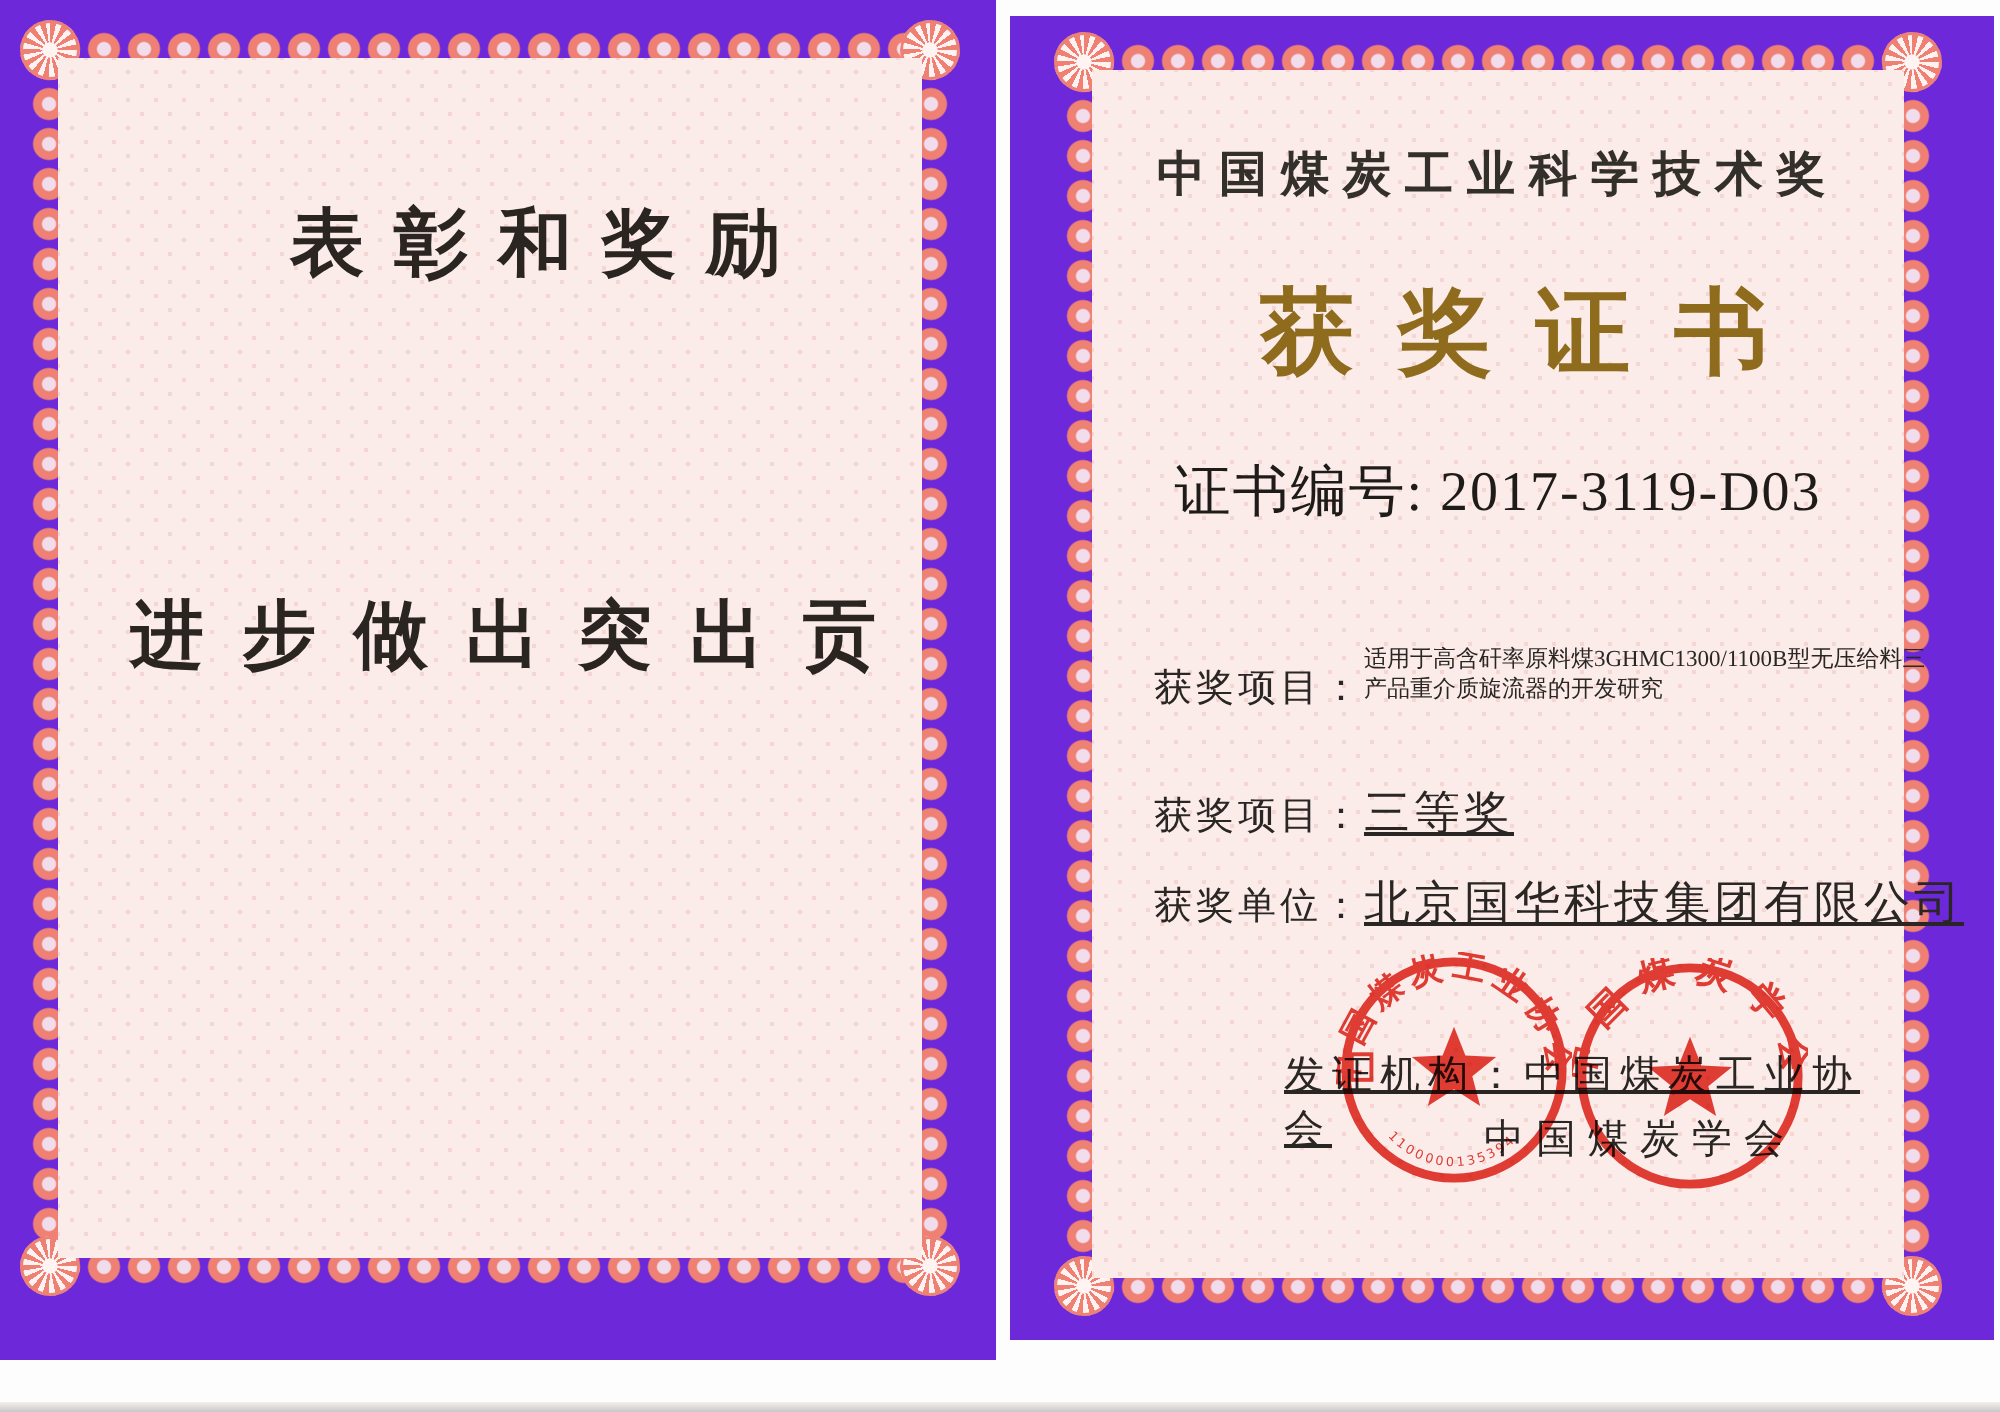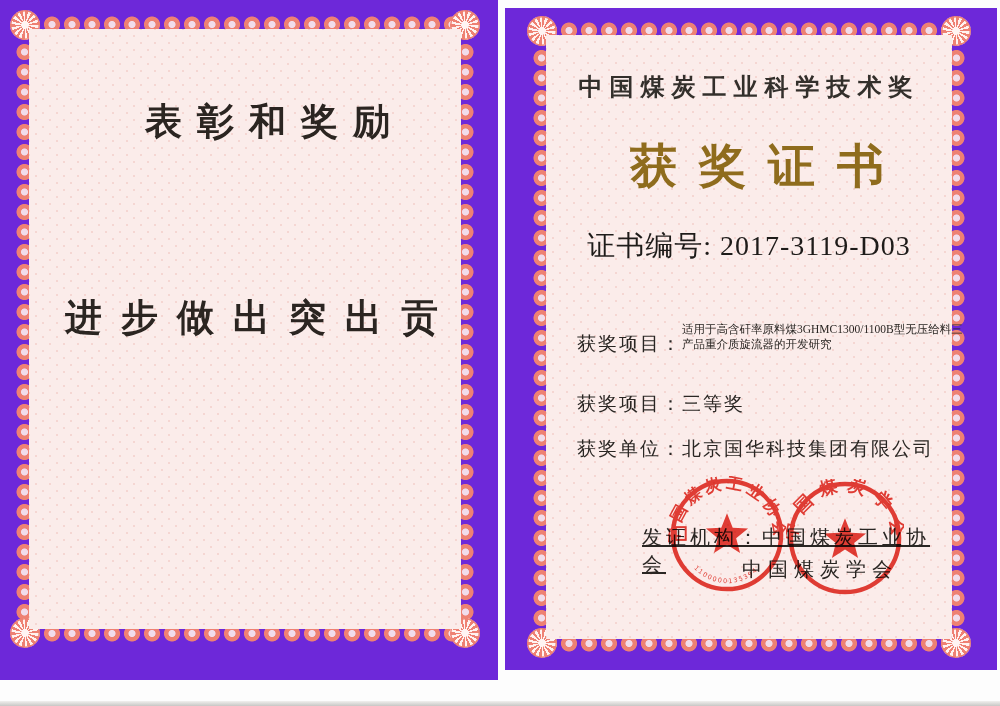--- a/index.html
+++ b/index.html
@@ -60,21 +60,21 @@
       font-size:47px; font-weight:bold; letter-spacing:22px; text-indent:22px; color:#8f6c1d;padding-left:16px; }
   .r-certno { position:absolute; left:0; right:0; top:192px; text-align:center;
       font-size:28px; color:#1e1b19; letter-spacing:1px; }
   .r-field { position:absolute; left:31px; right:10px; white-space:nowrap; }
   .r-field .lbl { font-size:19px; color:#2a2623; letter-spacing:2px;margin-top:12px; }
   #f-project { top:287px; }
   #f-project .val { font-size:11.5px; color:#2a2623; white-space:normal; display:inline-block;
                     vertical-align:2px; max-width:282px; letter-spacing:0; }
   #f-grade { top:356px; }
   #f-org   { top:401px; }
-  .r-field .val-big { font-size:19px; color:#2a2623; letter-spacing:2px; }
+  .r-field .val-big { font-size:23px; color:#2a2623; letter-spacing:2px;text-decoration:underline; }
   .r-issuer1 { position:absolute; left:96px; top:489px; font-size:20px; color:#2a2623;
                letter-spacing:4px; z-index:2;text-decoration:underline; }
   .r-issuer2 { position:absolute; left:196px; top:521px; font-size:20px; color:#2a2623;
                letter-spacing:6px; z-index:2; }
 
   .stamp { position:absolute; width:118px; height:118px; z-index:3;
            mix-blend-mode:multiply; opacity:.88; }
   #stamp-left  { left:122px; top:441px; }
   #stamp-right { left:240px; top:444px; }
 </style>

